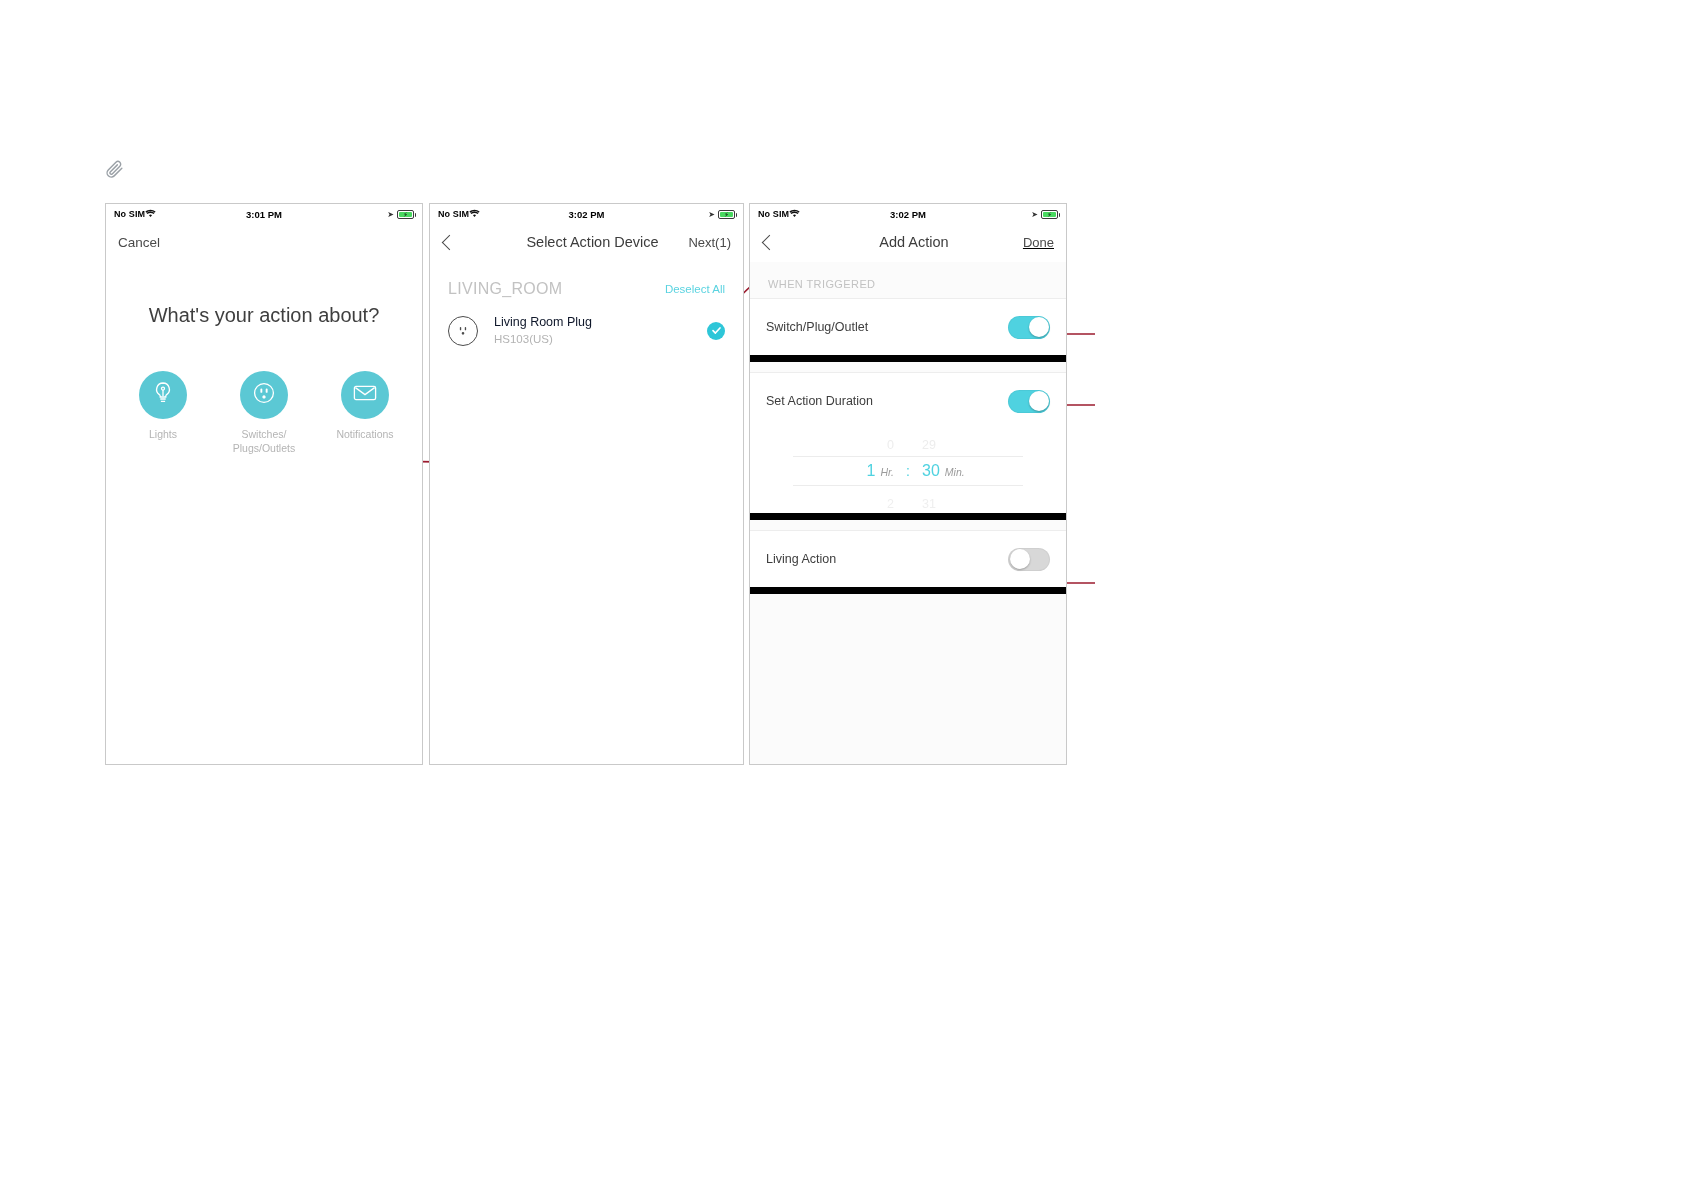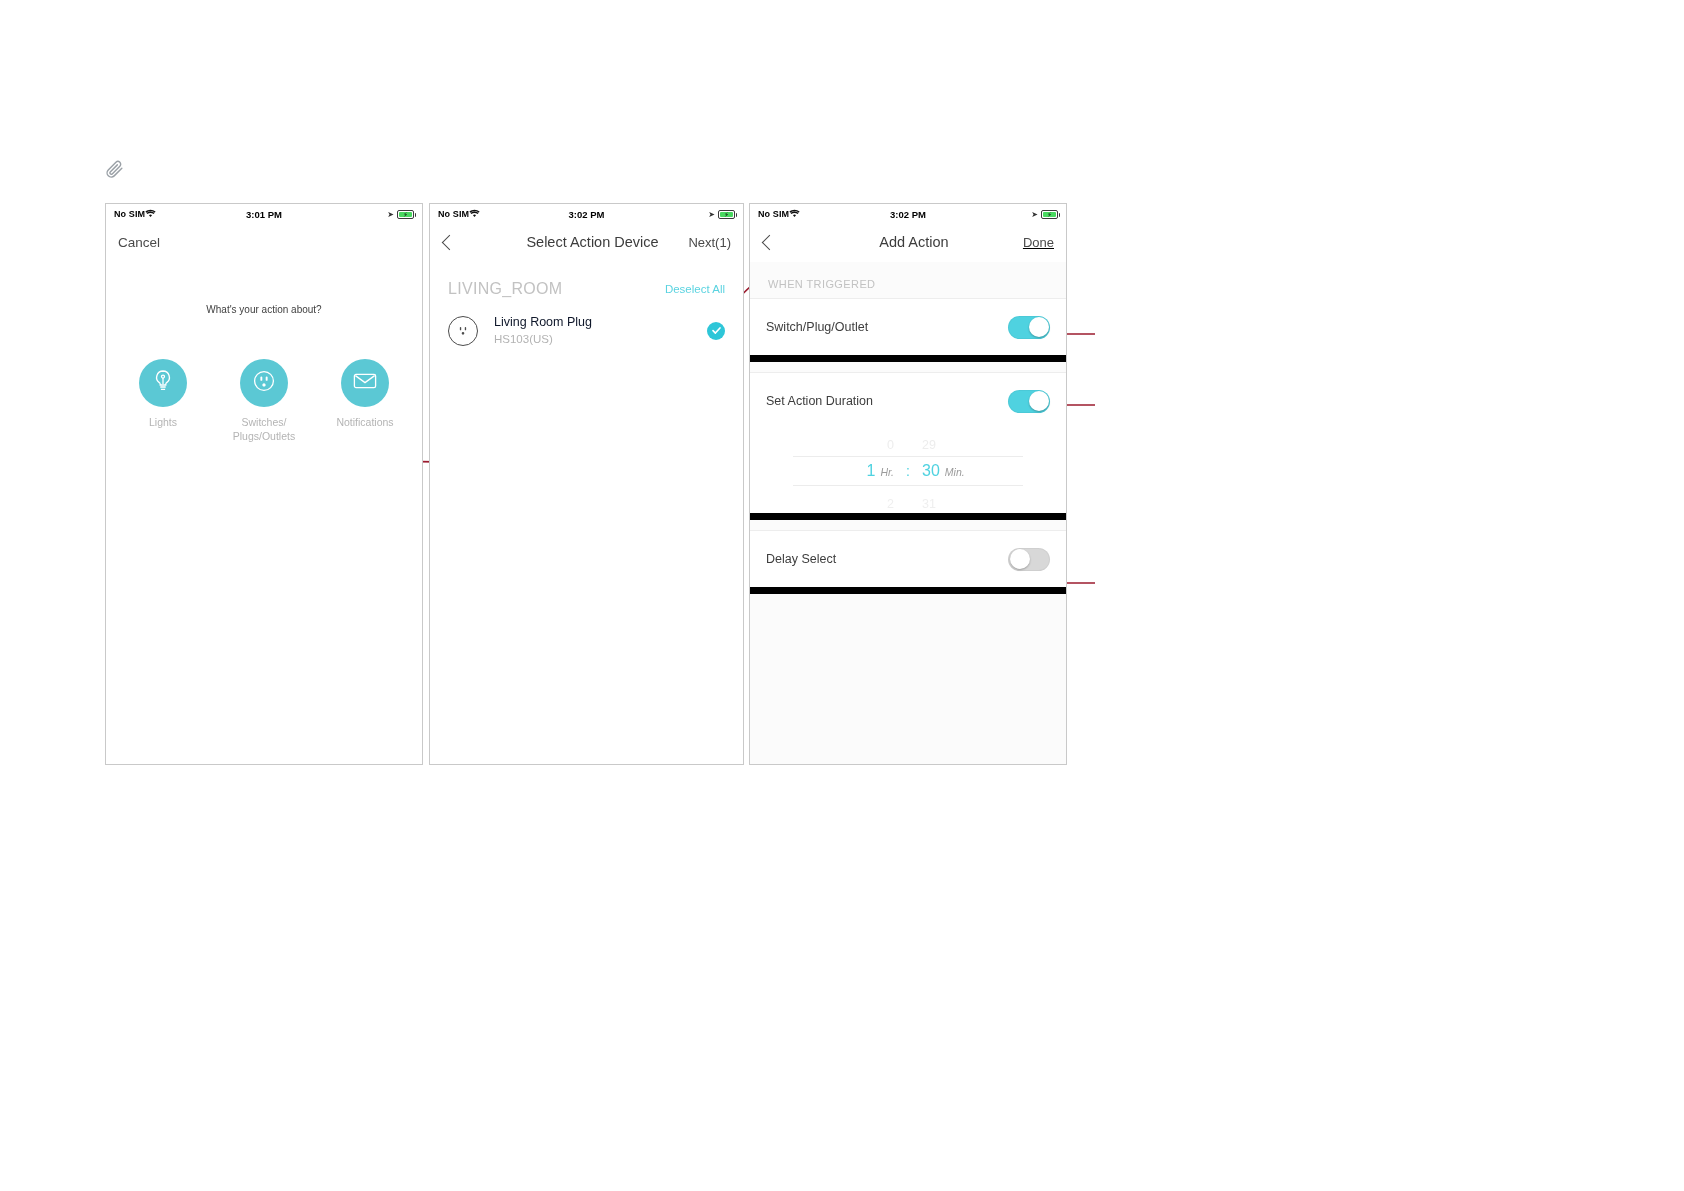--- a/index.html
+++ b/index.html
@@ -76,21 +76,21 @@
   .nav-left-text{font-size:13.5px;color:#4a4a4a;z-index:2;}
   .nav-right-text{margin-left:auto;font-size:13px;color:#4a4a4a;z-index:2;}
   .chev-back{
     width:10px;height:10px;border-left:1.6px solid #4a4a4a;
     border-bottom:1.6px solid #4a4a4a;transform:rotate(45deg);
     z-index:2;margin-left:2px;
   }
 
   
   .p1-question{
-    text-align:center;font-size:10px;color:#3f3f3f;margin-top:42px;
+    text-align:center;font-size:20px;color:#3f3f3f;margin-top:42px;
   }
   .p1-choices{
     display:flex;justify-content:center;gap:29px;margin-top:44px;
   }
   .choice{width:72px;text-align:center;}
   .choice-circle{
     width:48px;height:48px;border-radius:50%;background:#5bc8d4;
     margin:0 auto;display:flex;align-items:center;justify-content:center;
   }
   .choice-label{
@@ -399,20 +399,20 @@
       <div class="pick-row">
         <span class="pick-ghost lower col-h">2</span>
         <span class="pick-ghost lower col-sep"></span>
         <span class="pick-ghost lower col-m">31</span>
       </div>
     </div>
   </div>
 
   <div class="card">
     <div class="card-row">
-      <span class="label">Delay Select</span>
+      <span class="label">Living Action</span>
       <span class="toggle">
           <span class="knob"></span>
         </span>
     </div>
   </div>
 
 </div>
 
 </body></html>

